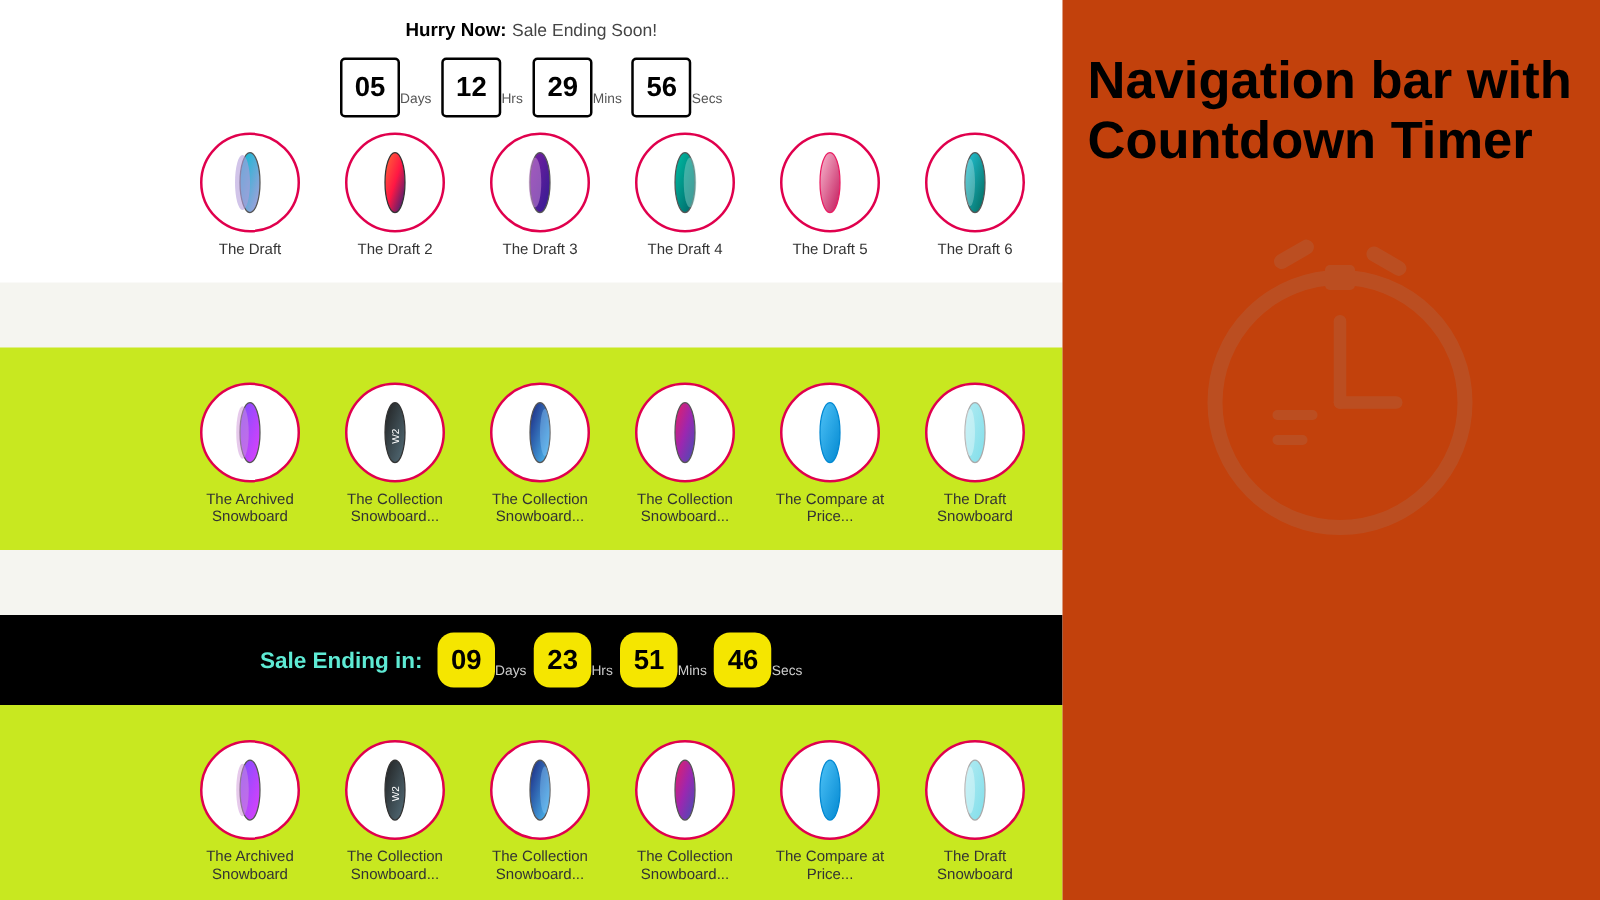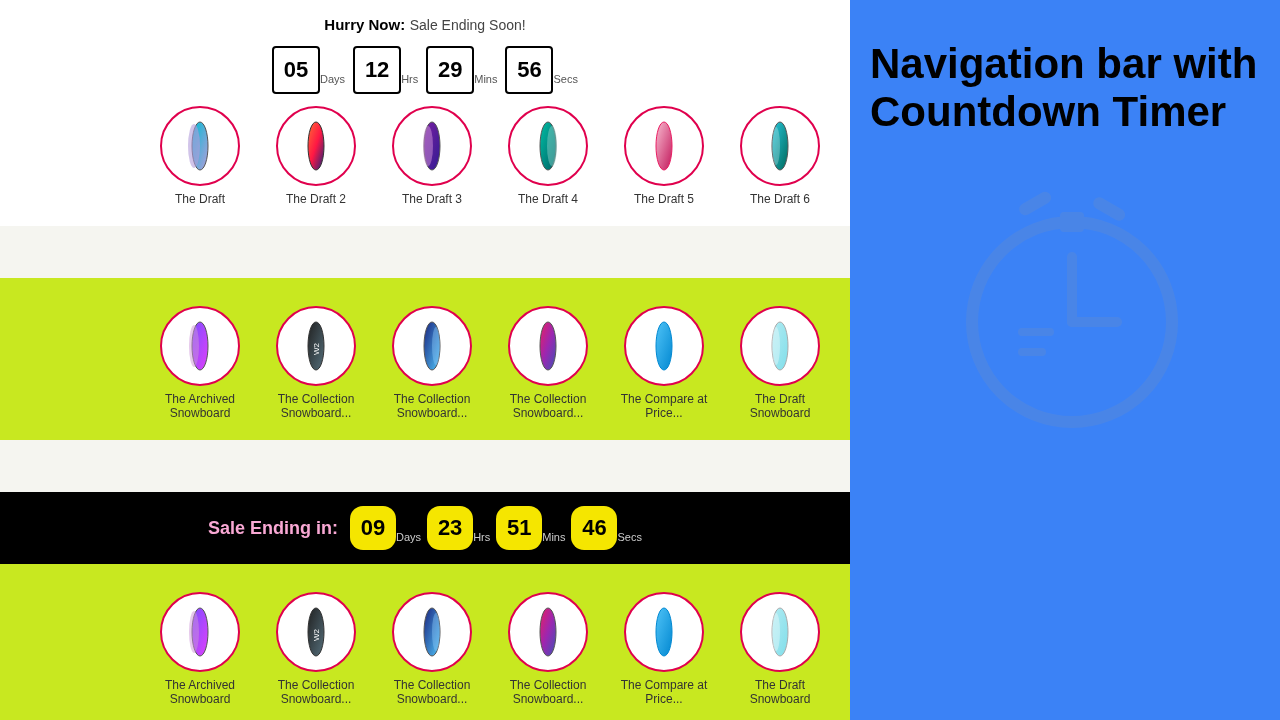--- a/index.html
+++ b/index.html
@@ -15,21 +15,21 @@
     .left-panel {
       width: 850px;
       display: flex;
       flex-direction: column;
       background: #f5f5f0;
       gap: 36px;
     }
 
     .right-panel {
       width: 430px;
-      background: #3b82f6;
+      background: #c2410c;
       display: flex;
       flex-direction: column;
       align-items: center;
       justify-content: flex-start;
       padding: 40px 6px 20px 20px;
     }
 
     
     .section-white {
       background: #ffffff;
@@ -140,21 +140,21 @@
       background: #000;
       padding: 14px 20px;
       display: flex;
       align-items: center;
       justify-content: center;
       gap: 12px;
     }
 
     .sale-label {
       font-size: 18px;
-      color: #f9a8d4;
+      color: #5eead4;
       font-weight: 600;
     }
 
     .timer-digit-yellow {
       background: #f5e600;
       border-radius: 13px;
       width: 46px;
       height: 44px;
       display: flex;
       align-items: center;

